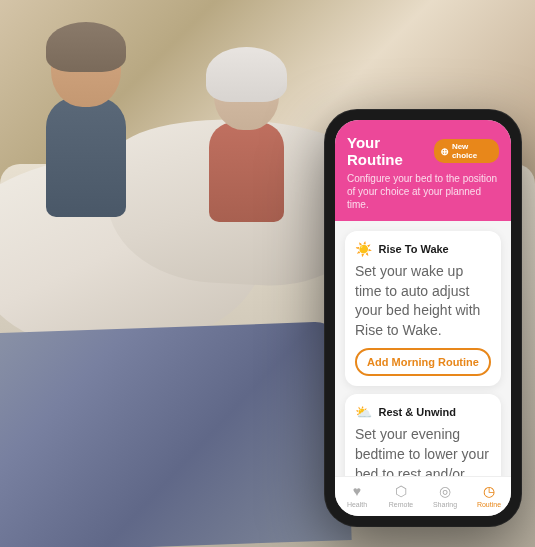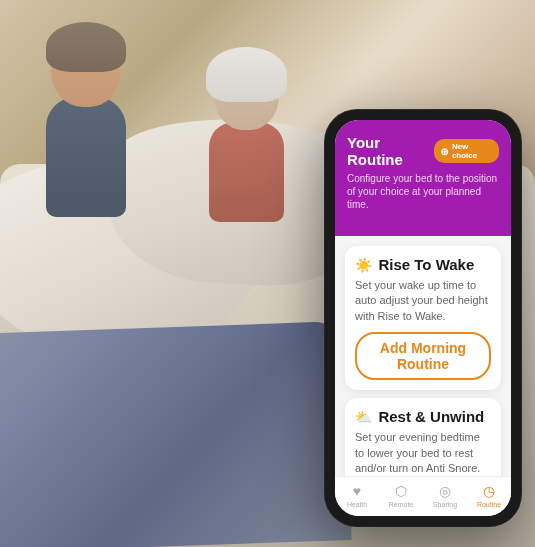--- a/index.html
+++ b/index.html
@@ -145,22 +145,22 @@
       height: 100%;
       background: #f5f5f5;
       border-radius: 24px;
       overflow: hidden;
       display: flex;
       flex-direction: column;
     }
 
     
     .phone-header {
-      background: #a21caf;
-      padding: 14px 12px 25px;
+      background: #ec4899;
+      padding: 14px 12px 10px;
       flex-shrink: 0;
     }
 
     .header-top {
       display: flex;
       align-items: center;
       justify-content: space-between;
       margin-bottom: 4px;
     }
 
@@ -216,37 +216,37 @@
       align-items: center;
       gap: 6px;
       margin-bottom: 5px;
     }
 
     .card-icon {
       font-size: 14px;
     }
 
     .card-title {
-      font-size: 15px;
+      font-size: 11px;
       font-weight: 700;
       color: #1a1a1a;
     }
 
     .card-desc {
-      font-size: 11px;
+      font-size: 14px;
       color: #666;
       line-height: 1.4;
       margin-bottom: 8px;
     }
 
     .add-routine-btn {
       border: 2px solid #e8871a;
       background: transparent;
       color: #e8871a;
-      font-size: 14px;
+      font-size: 11px;
       font-weight: 700;
       padding: 6px 10px;
       border-radius: 20px;
       width: 100%;
       cursor: pointer;
       text-align: center;
     }
 
     
     .phone-nav {

